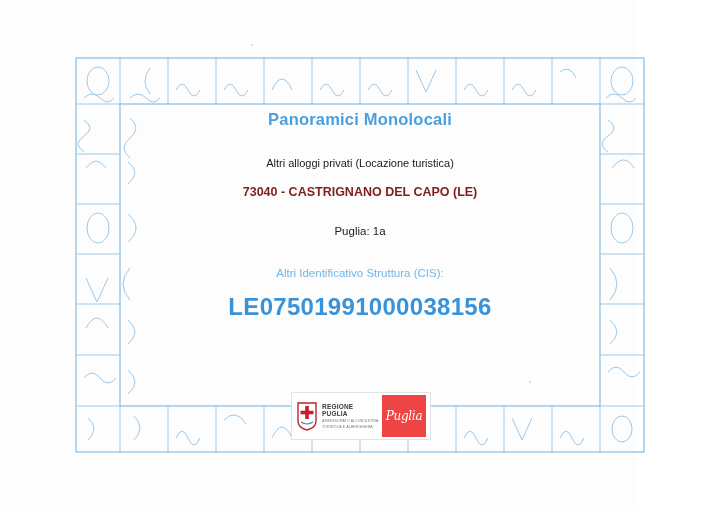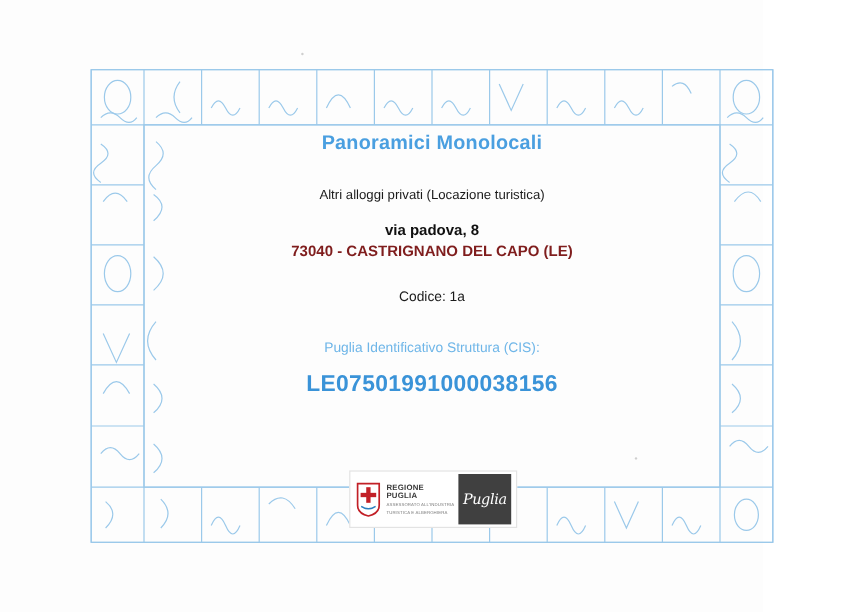--- a/index.html
+++ b/index.html
@@ -80,21 +80,21 @@
 
   .cis-label {
     color: #6fb6e8;
     font-size: 11.5px;
     margin: 0 0 14px 0;
     white-space: nowrap;
   }
 
   .cis-code {
     color: #3a93d8;
-    font-size: 19px;
+    font-size: 24px;
     font-weight: bold;
     letter-spacing: 0.3px;
     margin: 0;
     white-space: nowrap;
   }
 
   
   #logo-strip {
     position: absolute;
     left: 291px;
@@ -134,21 +134,21 @@
     color: #7a7a7a;
     display: block;
     margin-top: 1.5px;
     letter-spacing: 0.1px;
   }
 
   #puglia-badge {
     width: 44px;
     height: 42px;
     flex: 0 0 auto;
-    background: #404040;
+    background: #ef4444;
     display: flex;
     align-items: center;
     justify-content: center;
     margin-left: 3px;
   }
 
   .puglia-word {
     color: #ffffff;
     font-family: "DejaVu Serif", serif;
     font-style: italic;
@@ -262,24 +262,23 @@
       <path d="M464 438 q6 -14 12 0 q6 14 12 0"></path>
       <path d="M512 418 l10 22 l10 -22"></path>
       <path d="M560 438 q6 -14 12 0 q6 14 12 0"></path>
       <ellipse cx="622" cy="429" rx="10" ry="13"></ellipse>
     </g>
   </svg>
 
   <div id="content">
     <div class="title">Panoramici Monolocali</div>
     <div class="subtitle">Altri alloggi privati (Locazione turistica)</div>
-    <div class="address-line">via padova, 8</div>
     <div class="address-line2">73040 - CASTRIGNANO DEL CAPO (LE)</div>
-    <div class="floor">Codice: 1a</div>
-    <div class="cis-label">Puglia Identificativo Struttura (CIS):</div>
+    <div class="floor">Puglia: 1a</div>
+    <div class="cis-label">Altri Identificativo Struttura (CIS):</div>
     <div class="cis-code">LE07501991000038156</div>
   </div>
 
   <div id="logo-strip">
     <svg id="regione-crest" viewBox="0 0 22 30" aria-hidden="true">
       <path d="M2 2 h18 v18 q0 7 -9 9 q-9 -2 -9 -9 z" fill="#ffffff" stroke="#c22027" stroke-width="1.4"></path>
       <rect x="9.2" y="5" width="3.6" height="13" fill="#c22027"></rect>
       <rect x="4.5" y="9.7" width="13" height="3.6" fill="#c22027"></rect>
       <path d="M5 21 q6 4 12 0" stroke="#2a7fbf" stroke-width="1.2" fill="none"></path>
     </svg>

